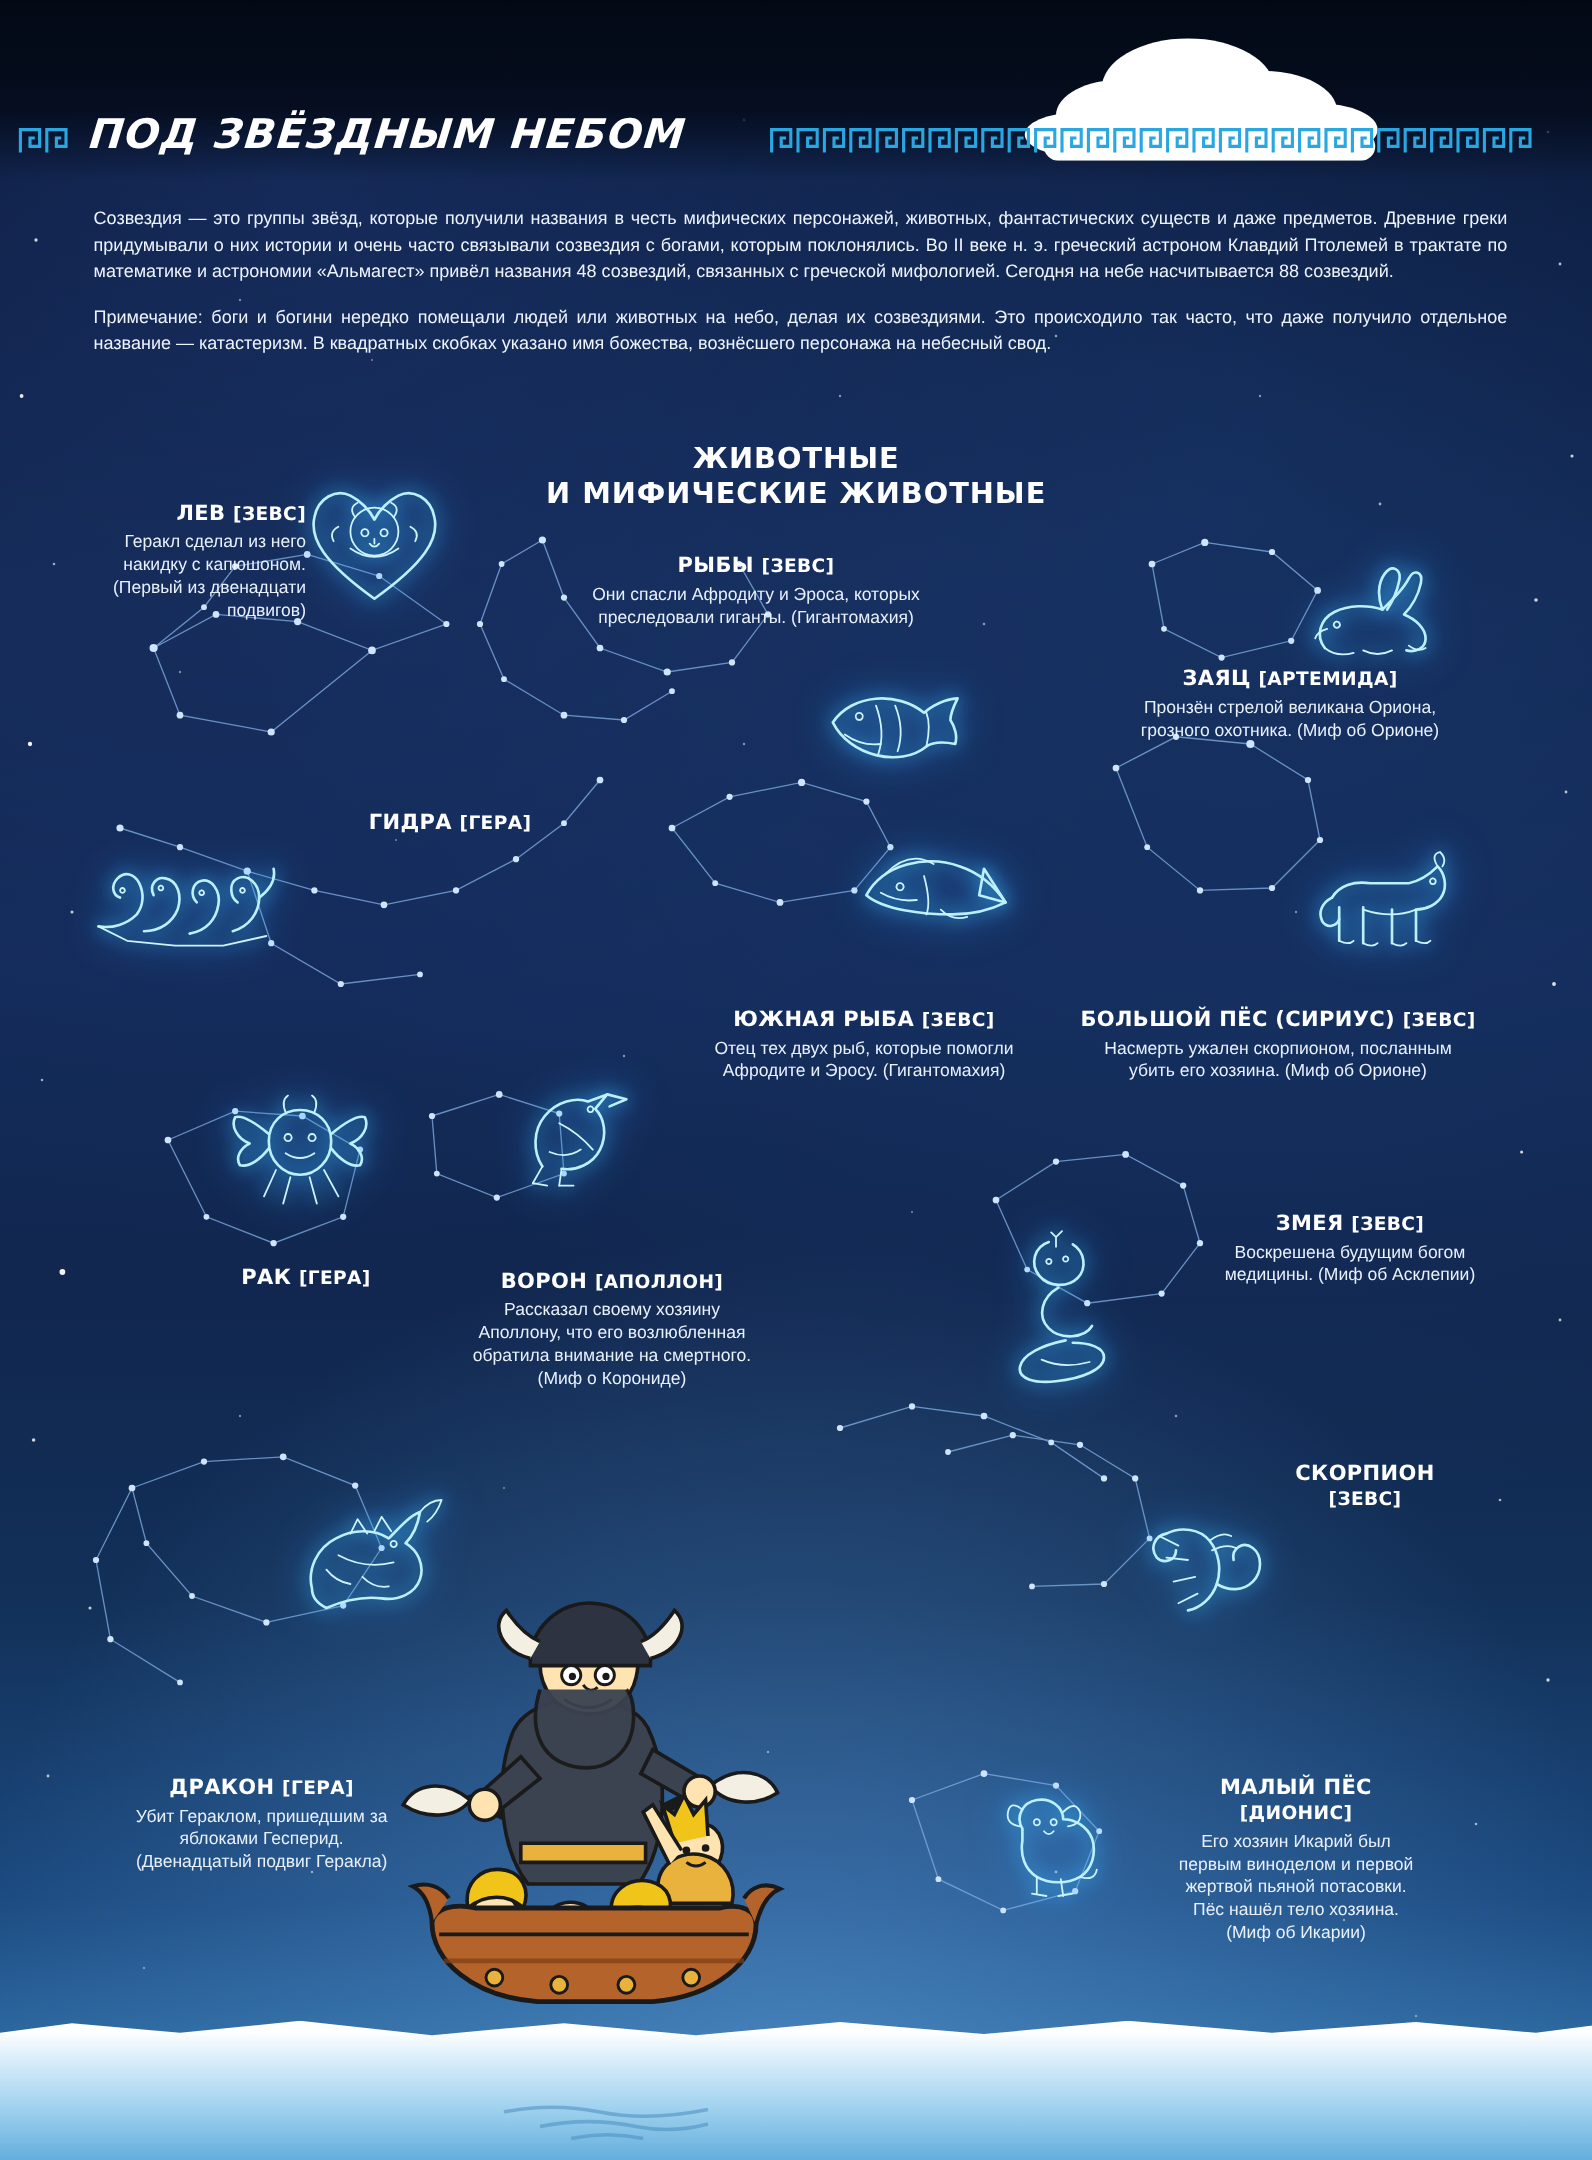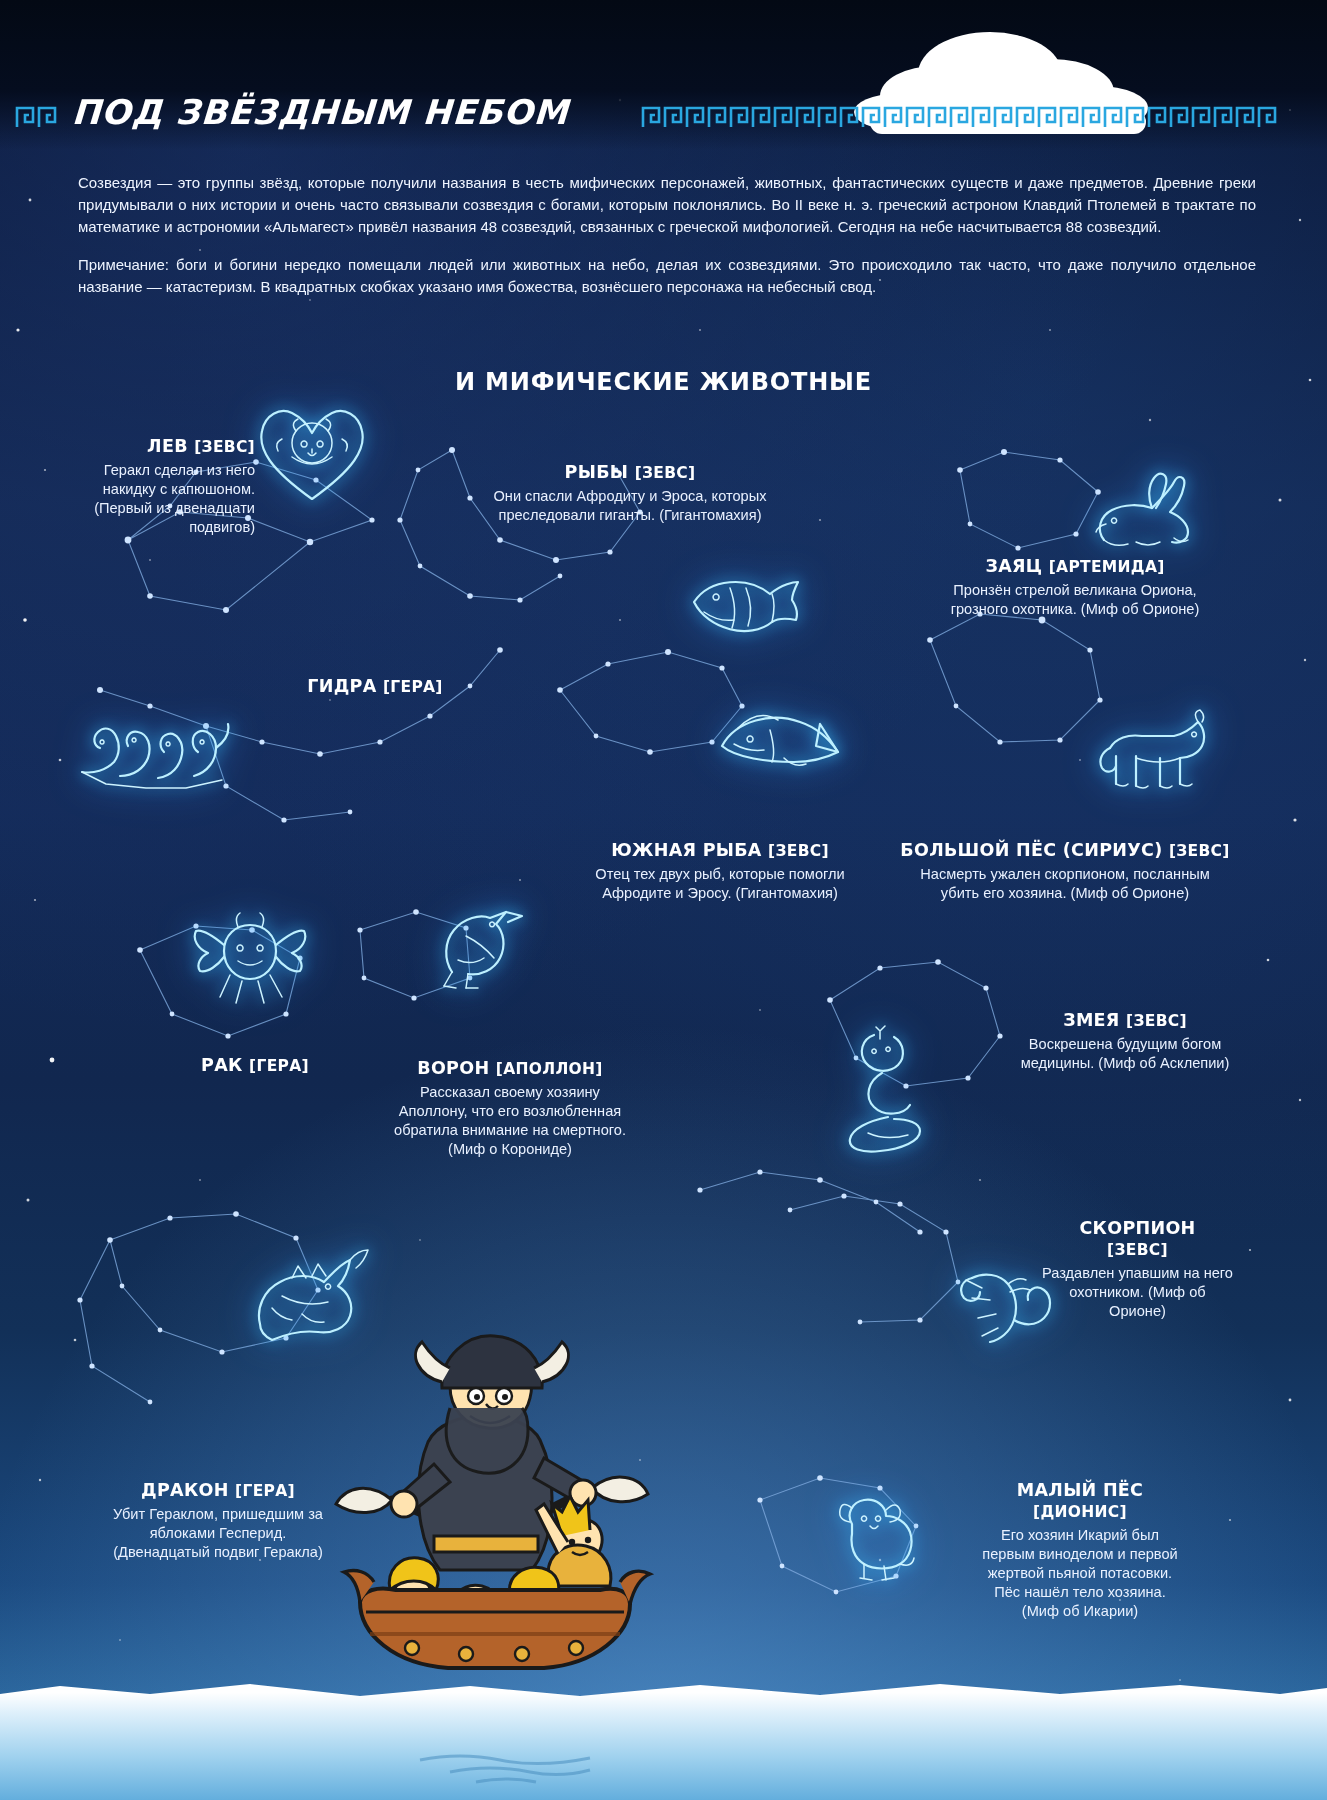--- a/index.html
+++ b/index.html
@@ -374,20 +374,21 @@
 
   <div id="title">ПОД ЗВЁЗДНЫМ НЕБОМ</div>
 </div>
 
 <div id="intro">
   <p>Созвездия — это группы звёзд, которые получили названия в честь мифических персонажей, животных, фантастических существ и даже предметов. Древние греки придумывали о них истории и очень часто связывали созвездия с богами, которым поклонялись. Во II веке н. э. греческий астроном Клавдий Птолемей в трактате по математике и астрономии «Альмагест» привёл названия 48 созвездий, связанных с греческой мифологией. Сегодня на небе насчитывается 88 созвездий.</p>
   <p>Примечание: боги и богини нередко помещали людей или животных на небо, делая их созвездиями. Это происходило так часто, что даже получило отдельное название — катастеризм. В квадратных скобках указано имя божества, вознёсшего персонажа на небесный свод.</p>
 </div>
 
 <div id="section-title">
+  <span>ЖИВОТНЫЕ</span>
   <span>И МИФИЧЕСКИЕ ЖИВОТНЫЕ</span>
 </div>
 
 <div class="glow" style="left:252px; top:395px; width:120px; height:110px;">
   <svg viewBox="0 0 120 110" width="120" height="110">
     <path class="gstroke" d="M60 104 C18 74 6 54 10 36 C13 20 28 12 40 18 C48 22 56 30 60 38 C64 30 72 22 80 18 C92 12 107 20 110 36 C114 54 102 74 60 104 Z"></path>
     <circle class="gstroke-thin" cx="60" cy="48" r="20"></circle>
     <path class="gstroke-thin" d="M44 36 q-6 -8 2 -12 M76 36 q6 -8 -2 -12"></path>
     <path class="gstroke-thin" d="M52 46 a3 3 0 1 0 .1 0 M68 46 a3 3 0 1 0 .1 0"></path>
     <path class="gstroke-thin" d="M56 58 q4 5 8 0 M60 54 l0 4"></path>
@@ -511,21 +512,21 @@
   <svg viewBox="0 0 110 96" width="110" height="96">
     <path class="gstroke" d="M32 34 C26 24 32 12 44 10 C56 8 66 16 66 26 C76 26 86 32 90 42 C94 54 90 68 80 74 C70 80 54 80 44 74 C34 68 30 56 32 44 Z"></path>
     <path class="gstroke-thin" d="M44 26 a2.6 2.6 0 1 0 .1 0 M58 26 a2.6 2.6 0 1 0 .1 0"></path>
     <path class="gstroke-thin" d="M50 36 q4 5 8 0"></path>
     <path class="gstroke-thin" d="M32 18 q-10 -8 -12 2 q-2 10 10 12 M66 20 q10 -10 14 0 q2 10 -10 12"></path>
     <path class="gstroke-thin" d="M44 74 l0 14 M64 76 l2 14 M80 74 q12 4 14 -6"></path>
     <path class="gstroke-thin" d="M40 88 l12 2 M62 90 l12 -2"></path>
   </svg>
 </div>
 
-<div class="entry ta-r" style="left:55px; top:436px; width:200px;">
+<div class="entry ta-r" style="left:55px; top:418px; width:200px;">
   <div class="name">
     <span>ЛЕВ</span> <span class="god">[ЗЕВС]</span>
   </div>
   <div class="desc">Геракл сделал из него накидку с капюшоном. (Первый из двенадцати подвигов)</div>
 </div>
 
 <div class="entry ta-c" style="left:490px; top:462px; width:280px;">
   <div class="name">
     <span>РЫБЫ</span> <span class="god">[ЗЕВС]</span>
   </div>
@@ -576,21 +577,20 @@
   <div class="name">
     <span>ЗМЕЯ</span> <span class="god">[ЗЕВС]</span>
   </div>
   <div class="desc">Воскрешена будущим богом медицины. (Миф об Асклепии)</div>
 </div>
 
 <div class="entry ta-c" style="left:1040px; top:1218px; width:195px;">
   <div class="name">
     <span>СКОРПИОН</span><br><span class="god">[ЗЕВС]</span>
   </div>
-  <div class="desc">Раздавлен упавшим на него охотником. (Миф об Орионе)</div>
 </div>
 
 <div class="entry ta-c" style="left:108px; top:1480px; width:220px;">
   <div class="name">
     <span>ДРАКОН</span> <span class="god">[ГЕРА]</span>
   </div>
   <div class="desc">Убит Гераклом, пришедшим за яблоками Гесперид. (Двенадцатый подвиг Геракла)</div>
 </div>
 
 <div class="entry ta-c" style="left:975px; top:1480px; width:210px;">

